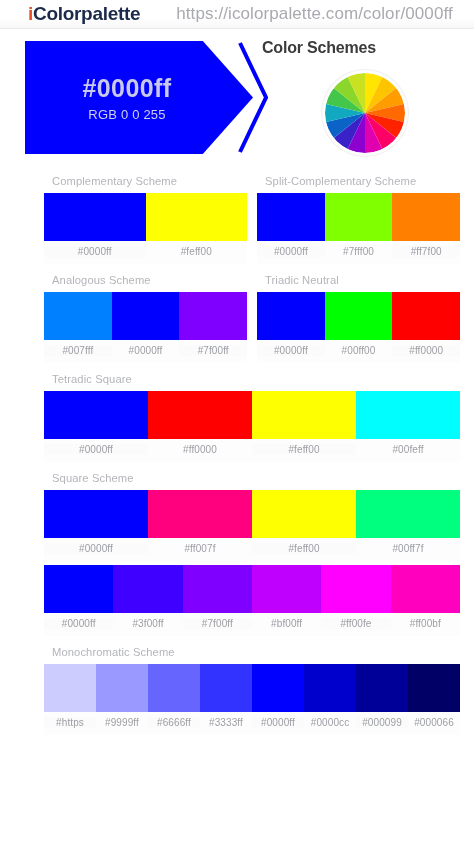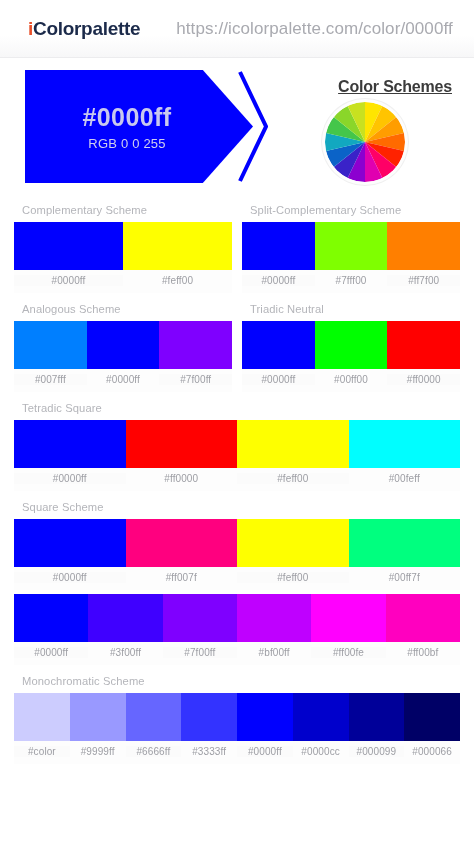--- a/index.html
+++ b/index.html
@@ -16,21 +16,21 @@
   .page {
     position: relative;
     width: 474px;
     height: 842px;
     background: #ffffff;
   }
 
   
   .topbar {
     position: relative;
-    height: 58px;
+    height: 29px;
     width: 474px;
     background: linear-gradient(to bottom, #ffffff 0%, #ffffff 62%, #f7f7f8 100%);
     display: flex;
     align-items: center;
     border-bottom: 1px solid #ececee;
   }
   .logo {
     margin-left: 28px;
     font-size: 19px;
     font-weight: bold;
@@ -89,28 +89,27 @@
     left: 238px;
     top: 12px;
     width: 30px;
     height: 113px;
   }
   .hero-outline svg { display: block; }
 
   .schemes-title {
     position: absolute;
     right: 22px;
-    top: 20px;
+    top: 10px;
     width: 190px;
-    text-align: right;
+    text-align: left;
     font-size: 16px;
     font-weight: bold;
     color: #3b3b3b;
     letter-spacing: -0.2px;
-    text-decoration: underline;
   }
 
   .wheel {
     position: absolute;
     left: 322px;
     top: 41px;
     width: 86px;
     height: 86px;
     border-radius: 50%;
     background: #fdfdfd;
@@ -127,20 +126,21 @@
   
   .content {
     position: relative;
     padding: 0 14px;
   }
 
   .row {
     display: flex;
     gap: 10px;
     margin-bottom: 4px;
+    margin-left: 30px;
   }
 
   .block { flex: 1 1 0; min-width: 0; }
 
   .block-title {
     font-size: 11.2px;
     color: #b4b5ba;
     margin: 6px 0 6px 8px;
     letter-spacing: 0.1px;
     white-space: nowrap;
@@ -333,21 +333,21 @@
             <div class="swatch" style="background: rgb(204, 204, 254);"></div>
             <div class="swatch" style="background: rgb(153, 153, 255);"></div>
             <div class="swatch" style="background: rgb(102, 102, 255);"></div>
             <div class="swatch" style="background: rgb(51, 51, 255);"></div>
             <div class="swatch" style="background: rgb(0, 0, 255);"></div>
             <div class="swatch" style="background: rgb(0, 0, 204);"></div>
             <div class="swatch" style="background: rgb(0, 0, 153);"></div>
             <div class="swatch" style="background: rgb(0, 0, 102);"></div>
           </div>
           <div class="labels">
-            <div class="label">#color</div>
+            <div class="label">#https</div>
             <div class="label">#9999ff</div>
             <div class="label">#6666ff</div>
             <div class="label">#3333ff</div>
             <div class="label">#0000ff</div>
             <div class="label">#0000cc</div>
             <div class="label">#000099</div>
             <div class="label">#000066</div>
           </div>
         </div>
       </div>

